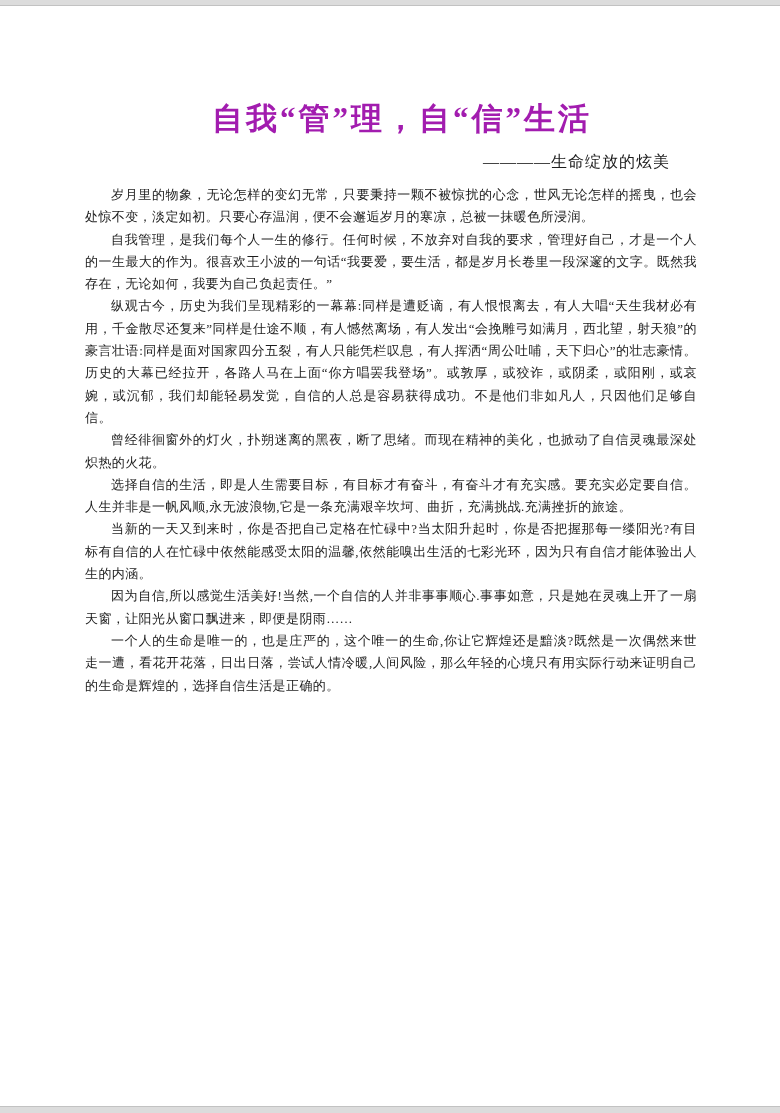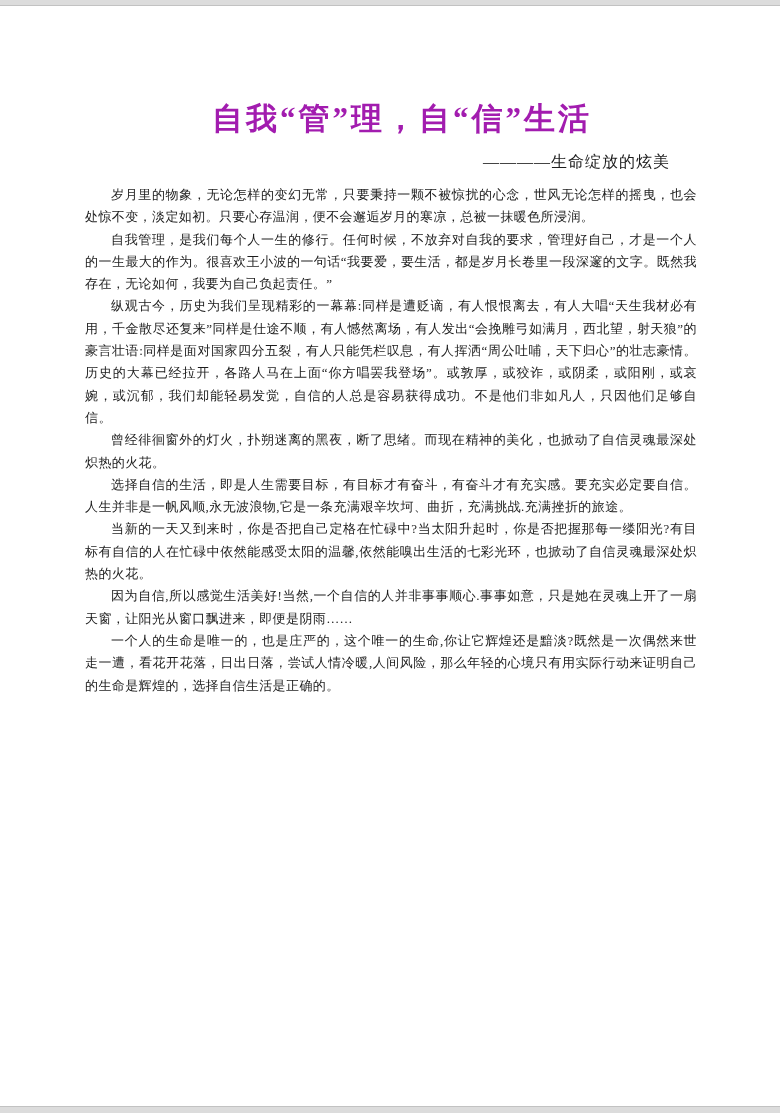--- a/index.html
+++ b/index.html
@@ -76,20 +76,20 @@
     <h1 class="doc-title">自我“管”理，自“信”生活</h1>
 
     <div class="doc-subtitle">————生命绽放的炫美</div>
 
     <div class="doc-body">
       <p>岁月里的物象，无论怎样的变幻无常，只要秉持一颗不被惊扰的心念，世风无论怎样的摇曳，也会处惊不变，淡定如初。只要心存温润，便不会邂逅岁月的寒凉，总被一抹暖色所浸润。</p>
       <p>自我管理，是我们每个人一生的修行。任何时候，不放弃对自我的要求，管理好自己，才是一个人的一生最大的作为。很喜欢王小波的一句话“我要爱，要生活，都是岁月长卷里一段深邃的文字。既然我存在，无论如何，我要为自己负起责任。”</p>
       <p>纵观古今，历史为我们呈现精彩的一幕幕:同样是遭贬谪，有人恨恨离去，有人大唱“天生我材必有用，千金散尽还复来”同样是仕途不顺，有人憾然离场，有人发出“会挽雕弓如满月，西北望，射天狼”的豪言壮语:同样是面对国家四分五裂，有人只能凭栏叹息，有人挥洒“周公吐哺，天下归心”的壮志豪情。历史的大幕已经拉开，各路人马在上面“你方唱罢我登场”。或敦厚，或狡诈，或阴柔，或阳刚，或哀婉，或沉郁，我们却能轻易发觉，自信的人总是容易获得成功。不是他们非如凡人，只因他们足够自信。</p>
       <p>曾经徘徊窗外的灯火，扑朔迷离的黑夜，断了思绪。而现在精神的美化，也掀动了自信灵魂最深处炽热的火花。</p>
       <p>选择自信的生活，即是人生需要目标，有目标才有奋斗，有奋斗才有充实感。要充实必定要自信。人生并非是一帆风顺,永无波浪物,它是一条充满艰辛坎坷、曲折，充满挑战.充满挫折的旅途。</p>
-      <p>当新的一天又到来时，你是否把自己定格在忙碌中?当太阳升起时，你是否把握那每一缕阳光?有目标有自信的人在忙碌中依然能感受太阳的温馨,依然能嗅出生活的七彩光环，也掀动了自信灵魂最深处炽热的火花。</p>
+      <p>当新的一天又到来时，你是否把自己定格在忙碌中?当太阳升起时，你是否把握那每一缕阳光?有目标有自信的人在忙碌中依然能感受太阳的温馨,依然能嗅出生活的七彩光环，因为只有自信才能体验出人生的内涵。</p>
       <p>因为自信,所以感觉生活美好!当然,一个自信的人并非事事顺心.事事如意，只是她在灵魂上开了一扇天窗，让阳光从窗口飘进来，即便是阴雨……</p>
       <p>一个人的生命是唯一的，也是庄严的，这个唯一的生命,你让它辉煌还是黯淡?既然是一次偶然来世走一遭，看花开花落，日出日落，尝试人情冷暖,人间风险，那么年轻的心境只有用实际行动来证明自己的生命是辉煌的，选择自信生活是正确的。</p>
     </div>
   </div>
 
   <div class="page-gap-bottom"></div>
 </div>
 
 </body></html>

